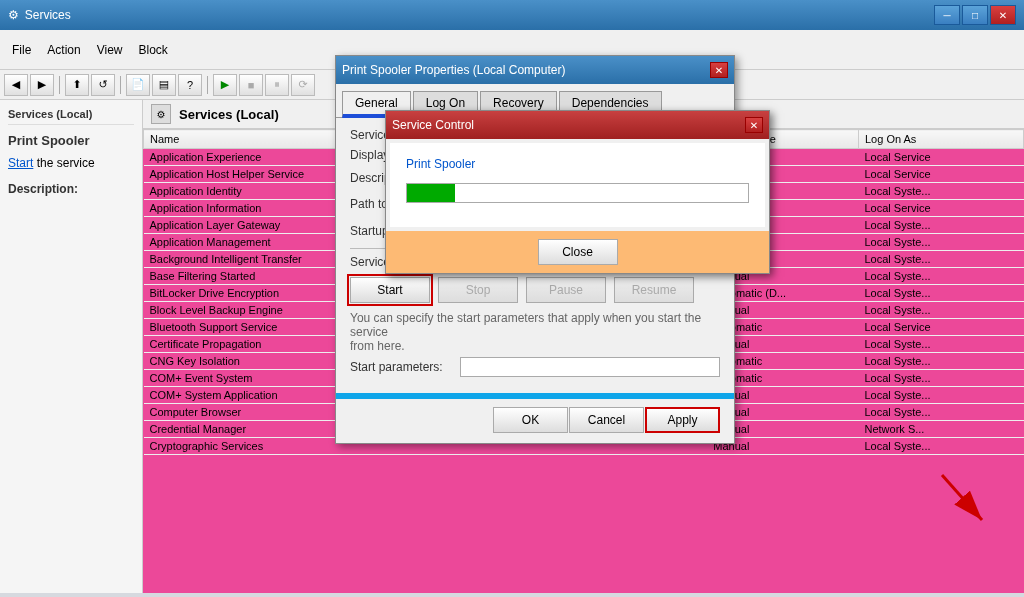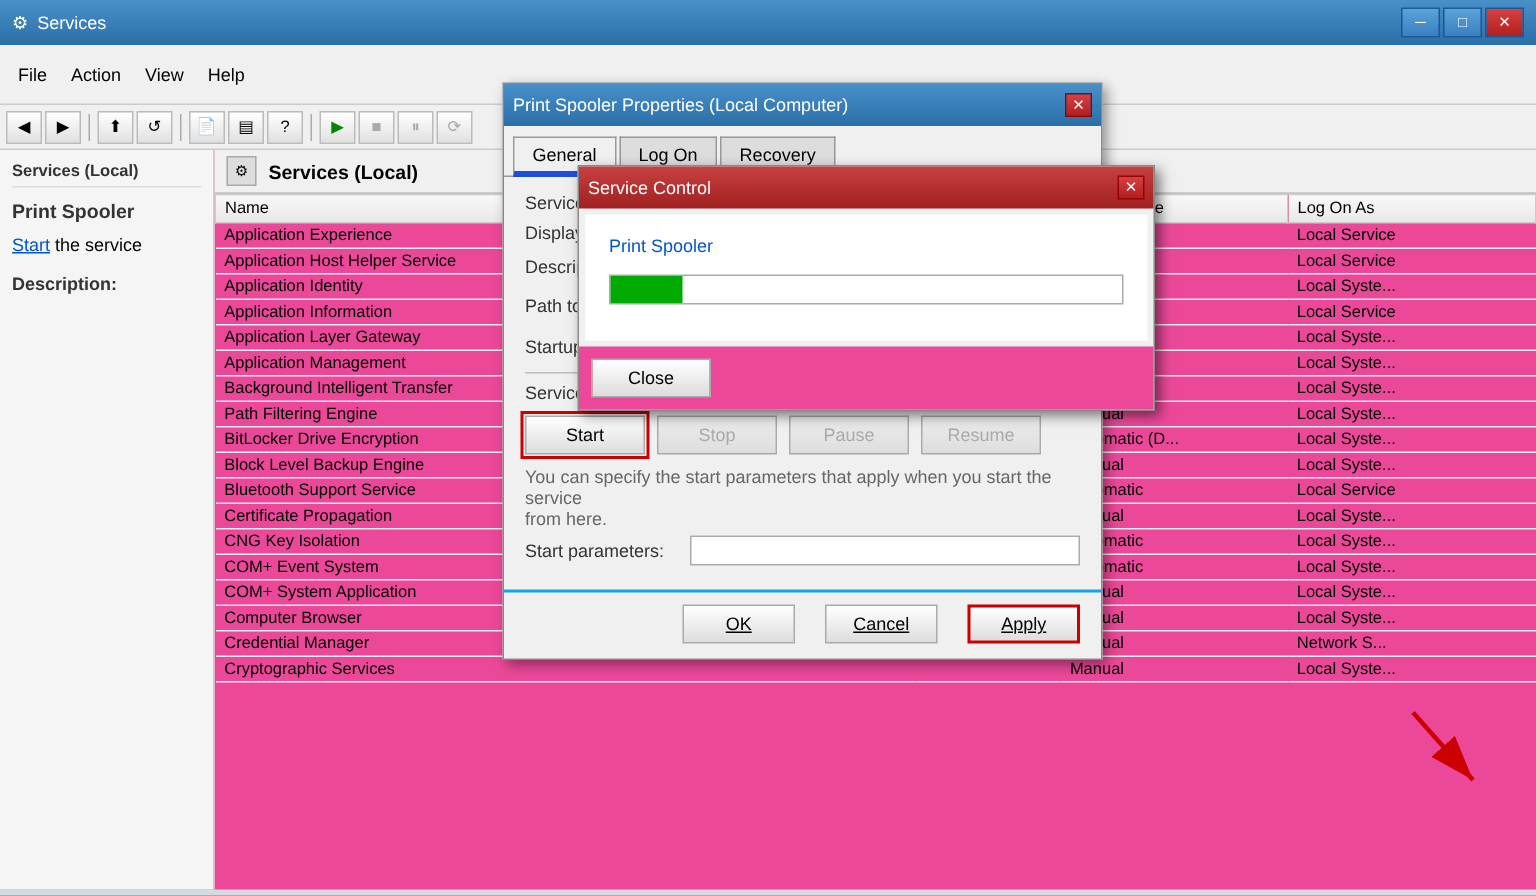--- a/index.html
+++ b/index.html
@@ -365,24 +365,23 @@
     .start-params-label {
       font-size: 12px;
       color: #666;
       margin-top: 4px;
       margin-bottom: 4px;
     }
 
     .dialog-footer {
       display: flex;
       justify-content: flex-end;
-      gap: 20px;
+      gap: 1px;
       padding: 8px 14px 10px;
-      border-top: 2px solid #0ea5e9;
-      text-decoration: underline;
+      border-top: 6px solid #0ea5e9;
     }
     .footer-btn {
       width: 75px;
       height: 26px;
       background: linear-gradient(to bottom, #fff, #ddd);
       border: 1px solid #aaa;
       cursor: pointer;
       font-size: 12px;
       display: flex;
       align-items: center;
@@ -450,22 +449,23 @@
       background: white;
       margin-bottom: 10px;
     }
     .progress-bar-fill {
       width: 14%;
       height: 100%;
       background: #00aa00;
     }
     .sc-footer {
       display: flex;
+      justify-content: center;
       padding: 8px;
-      background: #ec4899;
+      background: #fdba74;
     }
     .sc-close-dialog-btn {
       width: 80px;
       height: 26px;
       background: linear-gradient(to bottom, #fff, #ddd);
       border: 1px solid #aaa;
       cursor: pointer;
       font-size: 12px;
       display: flex;
       align-items: center;
@@ -495,21 +495,21 @@
     <button class="tb-btn">─</button>
     <button class="tb-btn">□</button>
     <button class="tb-btn close-btn">✕</button>
   </div>
 </div>
 
 <div class="menu-bar">
   <span class="menu-item">File</span>
   <span class="menu-item">Action</span>
   <span class="menu-item">View</span>
-  <span class="menu-item">Help</span>
+  <span class="menu-item">Block</span>
 </div>
 
 <div class="toolbar">
   <button class="toolbar-btn">◀</button>
   <button class="toolbar-btn">▶</button>
   <div class="toolbar-separator"></div>
   <button class="toolbar-btn">⬆</button>
   <button class="toolbar-btn">↺</button>
   <div class="toolbar-separator"></div>
   <button class="toolbar-btn">📄</button>
@@ -595,21 +595,21 @@
       <td>Local Syste...</td>
     </tr>
             <tr>
       <td>Background Intelligent Transfer</td>
       <td></td>
       <td>Started</td>
       <td>Automatic</td>
       <td>Local Syste...</td>
     </tr>
             <tr>
-      <td>Path Filtering Engine</td>
+      <td>Base Filtering Started</td>
       <td></td>
       <td></td>
       <td>Manual</td>
       <td>Local Syste...</td>
     </tr>
             <tr>
       <td>BitLocker Drive Encryption</td>
       <td></td>
       <td>Started</td>
       <td>Automatic (D...</td>
@@ -690,20 +690,21 @@
   <div class="properties-dialog">
     <div class="dialog-title-bar">
       <span>Print Spooler Properties (Local Computer)</span>
       <button class="dialog-close-btn">✕</button>
     </div>
 
     <div class="dialog-tabs">
       <div class="dialog-tab active">General</div>
       <div class="dialog-tab">Log On</div>
       <div class="dialog-tab">Recovery</div>
+      <div class="dialog-tab">Dependencies</div>
     </div>
 
     <div class="dialog-content">
       <div class="form-row">
         <span class="form-label">Service name:</span>
         <span class="form-value">Spooler</span>
       </div>
       <div class="form-row">
         <span class="form-label">Display name:</span>
         <span class="form-value">Print Spooler</span>

